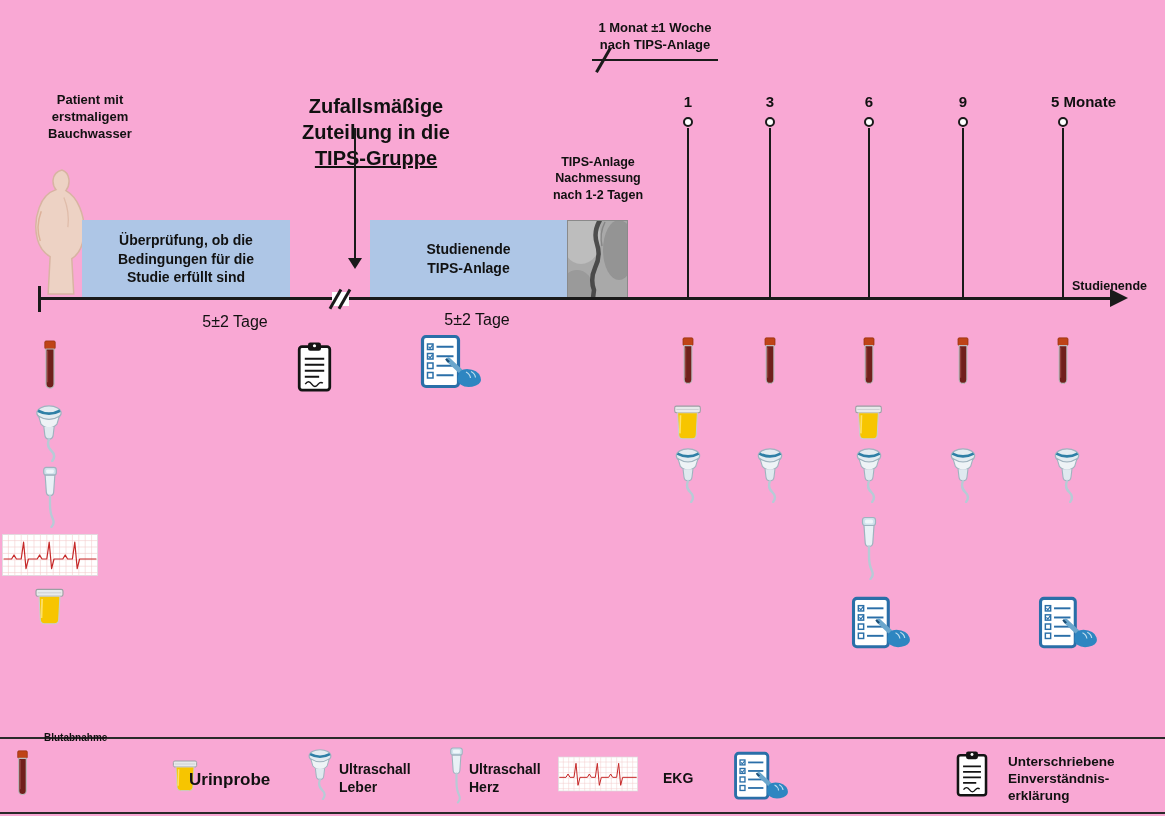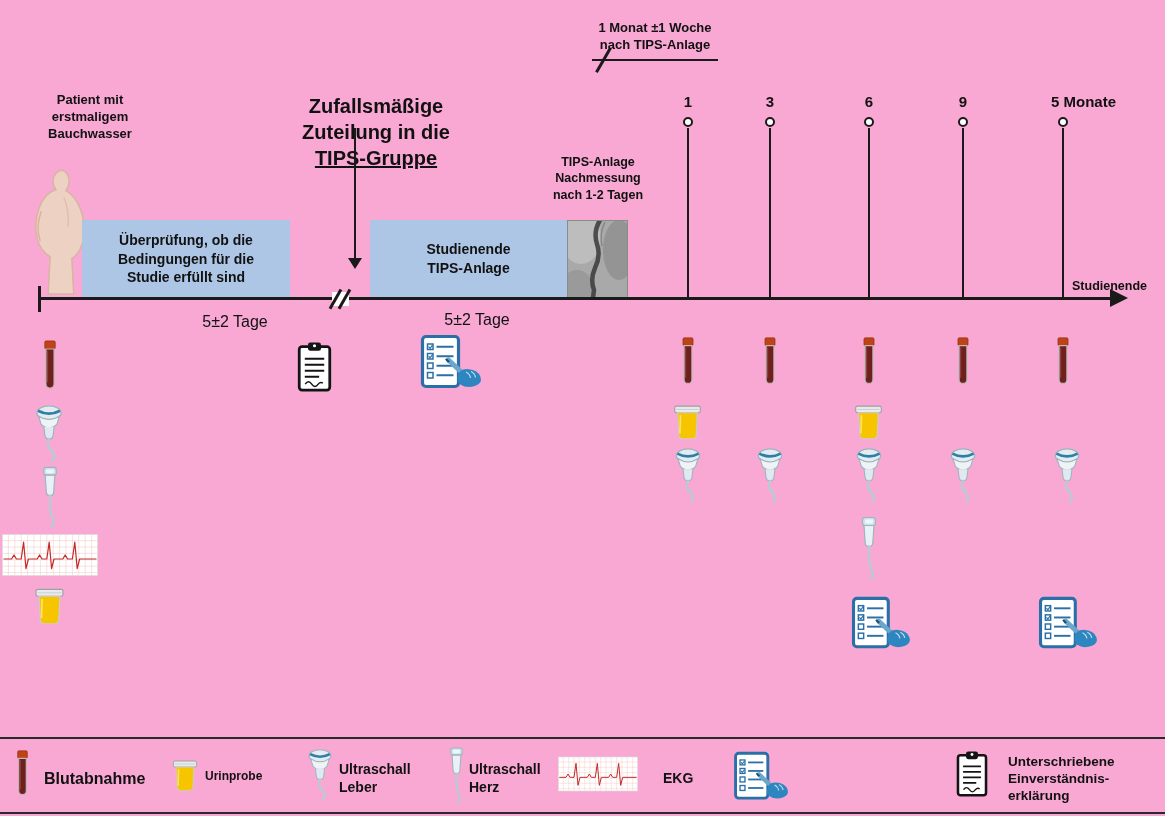--- a/index.html
+++ b/index.html
@@ -259,26 +259,26 @@
   <svg class="ic" style="left:1038px; top:596px; width:62px; height:56px;">
       <use href="#sym-questionnaire"></use>
     </svg>
 
   <div class="thinline" style="left:0; top:737px; width:1165px; height:2px;"></div>
   <div class="thinline" style="left:0; top:812px; width:1165px; height:2px;"></div>
 
   <svg class="ic" style="left:14px; top:750px; width:17px; height:50px;">
       <use href="#sym-blood"></use>
     </svg>
-  <div class="txt sb" style="left:44px; top:769px; font-size:16px;">Blutabnahme</div>
+  <div class="txt sb" style="left:44px; top:731px; font-size:10px;">Blutabnahme</div>
 
   <svg class="ic" style="left:170px; top:757px; width:30px; height:35px;">
       <use href="#sym-urine"></use>
     </svg>
-  <div class="txt sb" style="left:205px; top:769px; font-size:12px;">Urinprobe</div>
+  <div class="txt sb" style="left:189px; top:769px; font-size:17px;">Urinprobe</div>
 
   <svg class="ic" style="left:303px; top:748px; width:34px; height:52px;">
       <use href="#sym-liver-probe"></use>
     </svg>
   <div class="txt sb" style="left:339px; top:761px; font-size:14px; line-height:1.25;">Ultraschall
 Leber</div>
 
   <svg class="ic" style="left:445px; top:746px; width:23px; height:58px;">
       <use href="#sym-heart-probe"></use>
     </svg>

